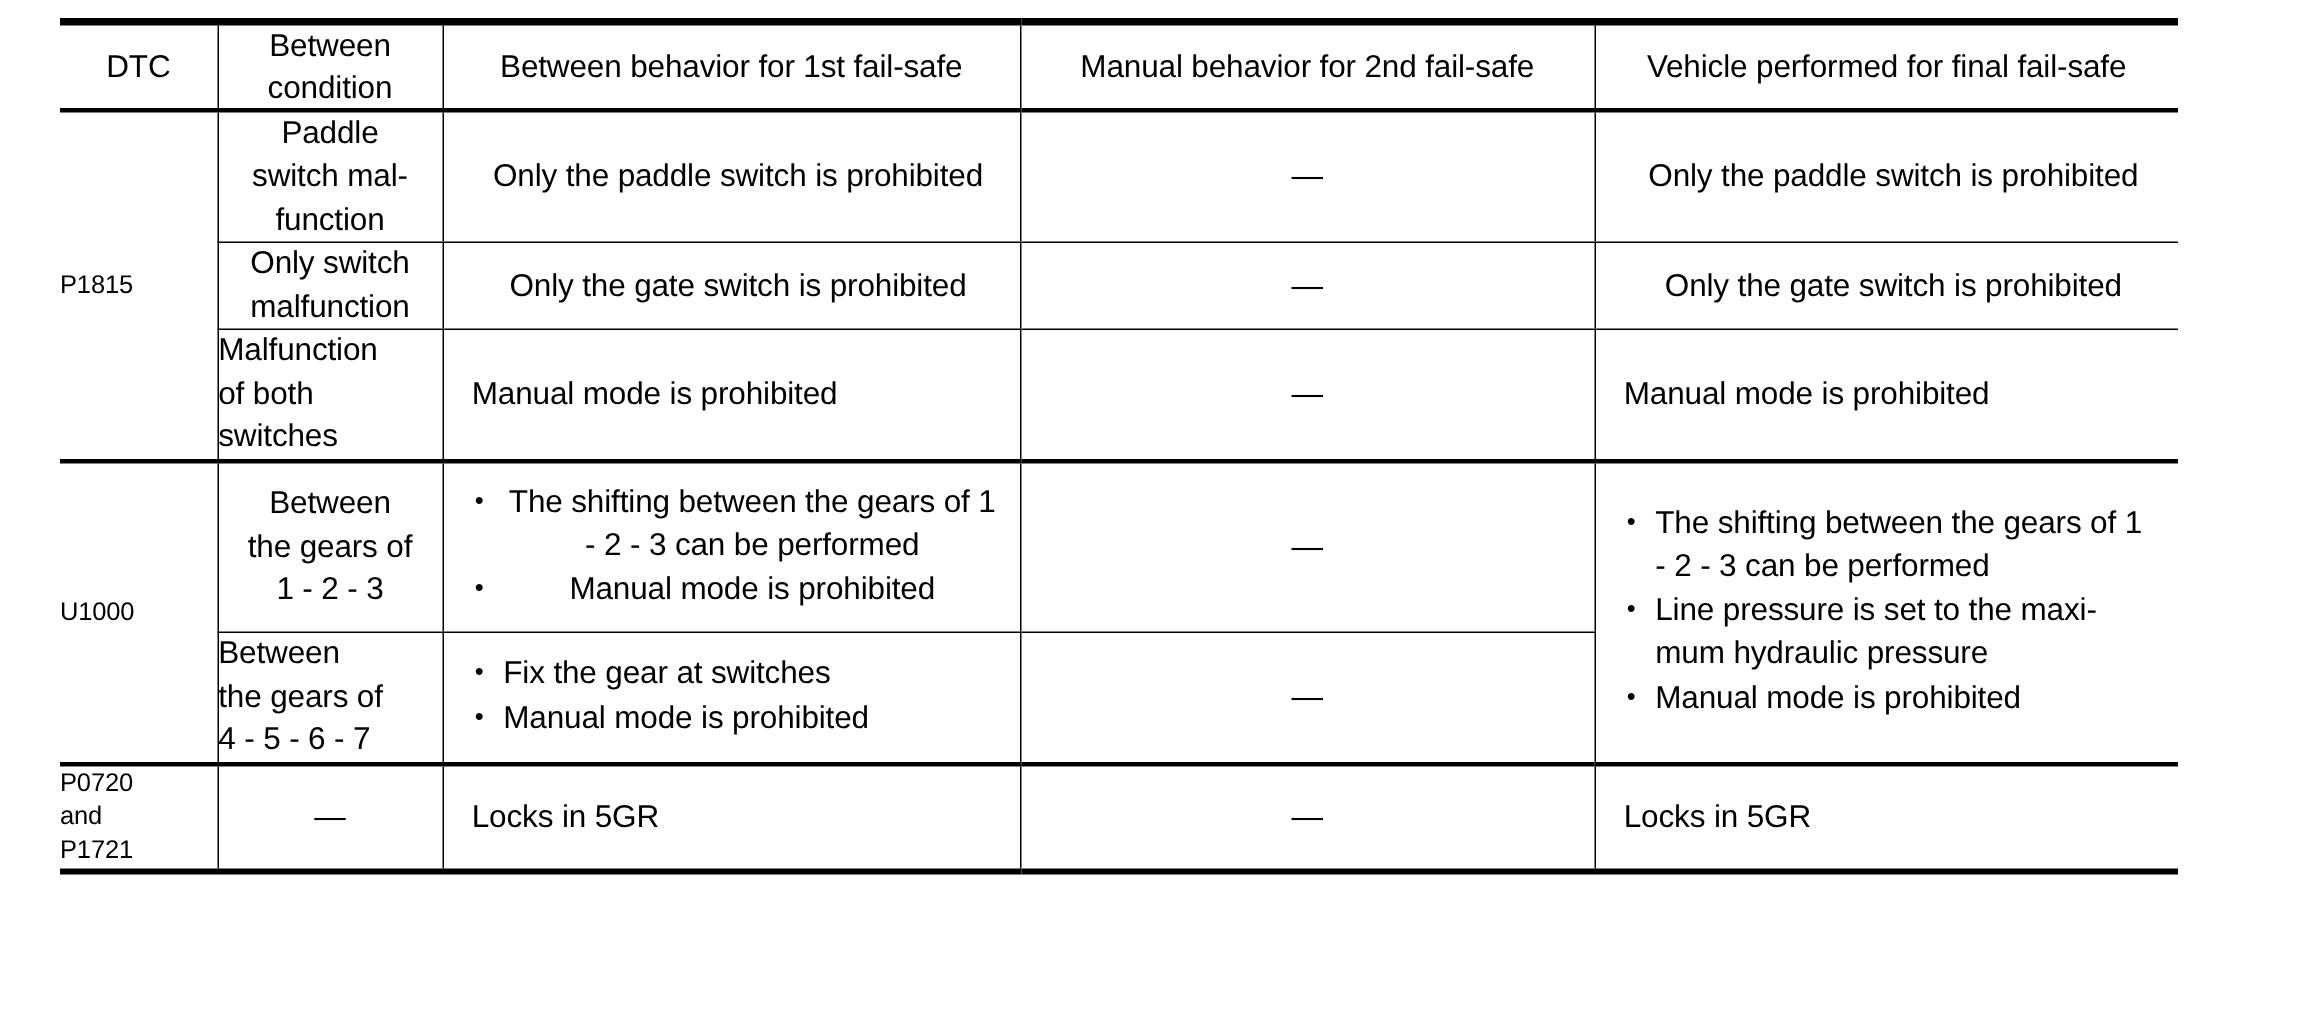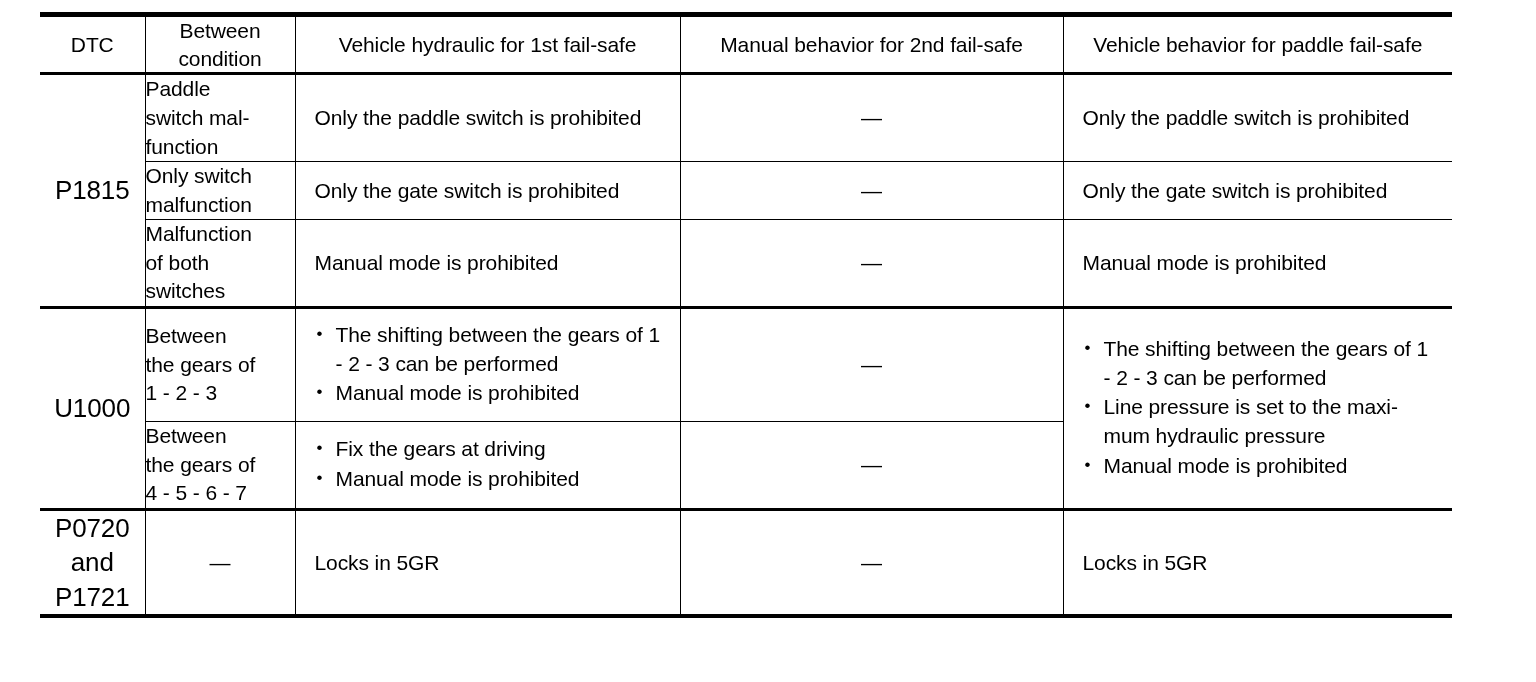--- a/index.html
+++ b/index.html
@@ -45,41 +45,41 @@
   col.c-dtc   { width: 105px; }
   col.c-cond  { width: 150px; }
   col.c-fs1   { width: 385px; }
   col.c-fs2   { width: 383px; }
   col.c-fsf   { width: 389px; }
 
   
   .bt-thick { border-top: 5px solid #000; }
   .bb-thick { border-bottom: 4px solid #000000; }
   .bb-med   { border-bottom: 3px solid #000; }
-  .bb-thin  { border-bottom: 1.6px solid #000; }
+  .bb-thin  { border-bottom: 1.6px solid #000; text-align: center; }
   .bl-thin  { border-left: 1.6px solid #000; }
 
   
   .cell {
     font-size: 21px;
     line-height: 1.33;
     letter-spacing: -0.1px;
   }
 
   .hdr-cell {
     font-size: 21px;
     line-height: 1.32;
     text-align: center;
     padding: 14px 8px 14px 8px;
     letter-spacing: -0.1px;
   }
 
   .rowlabel {
-    text-align: center;
-    font-size: 26px;
+    text-align: left;
+    font-size: 17px;
     line-height: 1.33;
     letter-spacing: -0.1px;
   }
 
   .cond-cell {
     font-size: 21px;
     line-height: 1.36;
     padding: 11px 8px 11px 12px;
     letter-spacing: -0.1px;
   }
@@ -135,27 +135,27 @@
     <thead>
       <tr>
         <th class="hdr-cell bt-thick bb-med">
           <span class="nowrapish">DTC</span>
         </th>
         <th class="hdr-cell bt-thick bb-med bl-thin">
           <span class="nowrapish">Between
 condition</span>
         </th>
         <th class="hdr-cell bt-thick bb-med bl-thin">
-          <span class="nowrapish">Vehicle hydraulic for 1st fail-safe</span>
+          <span class="nowrapish">Between behavior for 1st fail-safe</span>
         </th>
         <th class="hdr-cell bt-thick bb-med bl-thin">
           <span class="nowrapish">Manual behavior for 2nd fail-safe</span>
         </th>
         <th class="hdr-cell bt-thick bb-med bl-thin">
-          <span class="nowrapish">Vehicle behavior for paddle fail-safe</span>
+          <span class="nowrapish">Vehicle performed for final fail-safe</span>
         </th>
       </tr>
     </thead>
 
     <tbody>
 
       <tr>
         <td class="rowlabel bb-med" rowspan="3">
           <span class="nowrapish">P1815</span>
         </td>
@@ -241,21 +241,21 @@
 
       <tr>
         <td class="cond-cell bl-thin bb-med">
           <span class="nowrapish">Between
 the gears of
 4 - 5 - 6 - 7</span>
         </td>
         <td class="cell bl-thin bb-med">
           <div class="bullet-wrap">
             <ul class="bullets">
-              <li>Fix the gears at driving</li>
+              <li>Fix the gear at switches</li>
               <li>Manual mode is prohibited</li>
             </ul>
           </div>
         </td>
         <td class="dash bl-thin bb-med">
           <span>—</span>
         </td>
       </tr>
 
       <tr>

